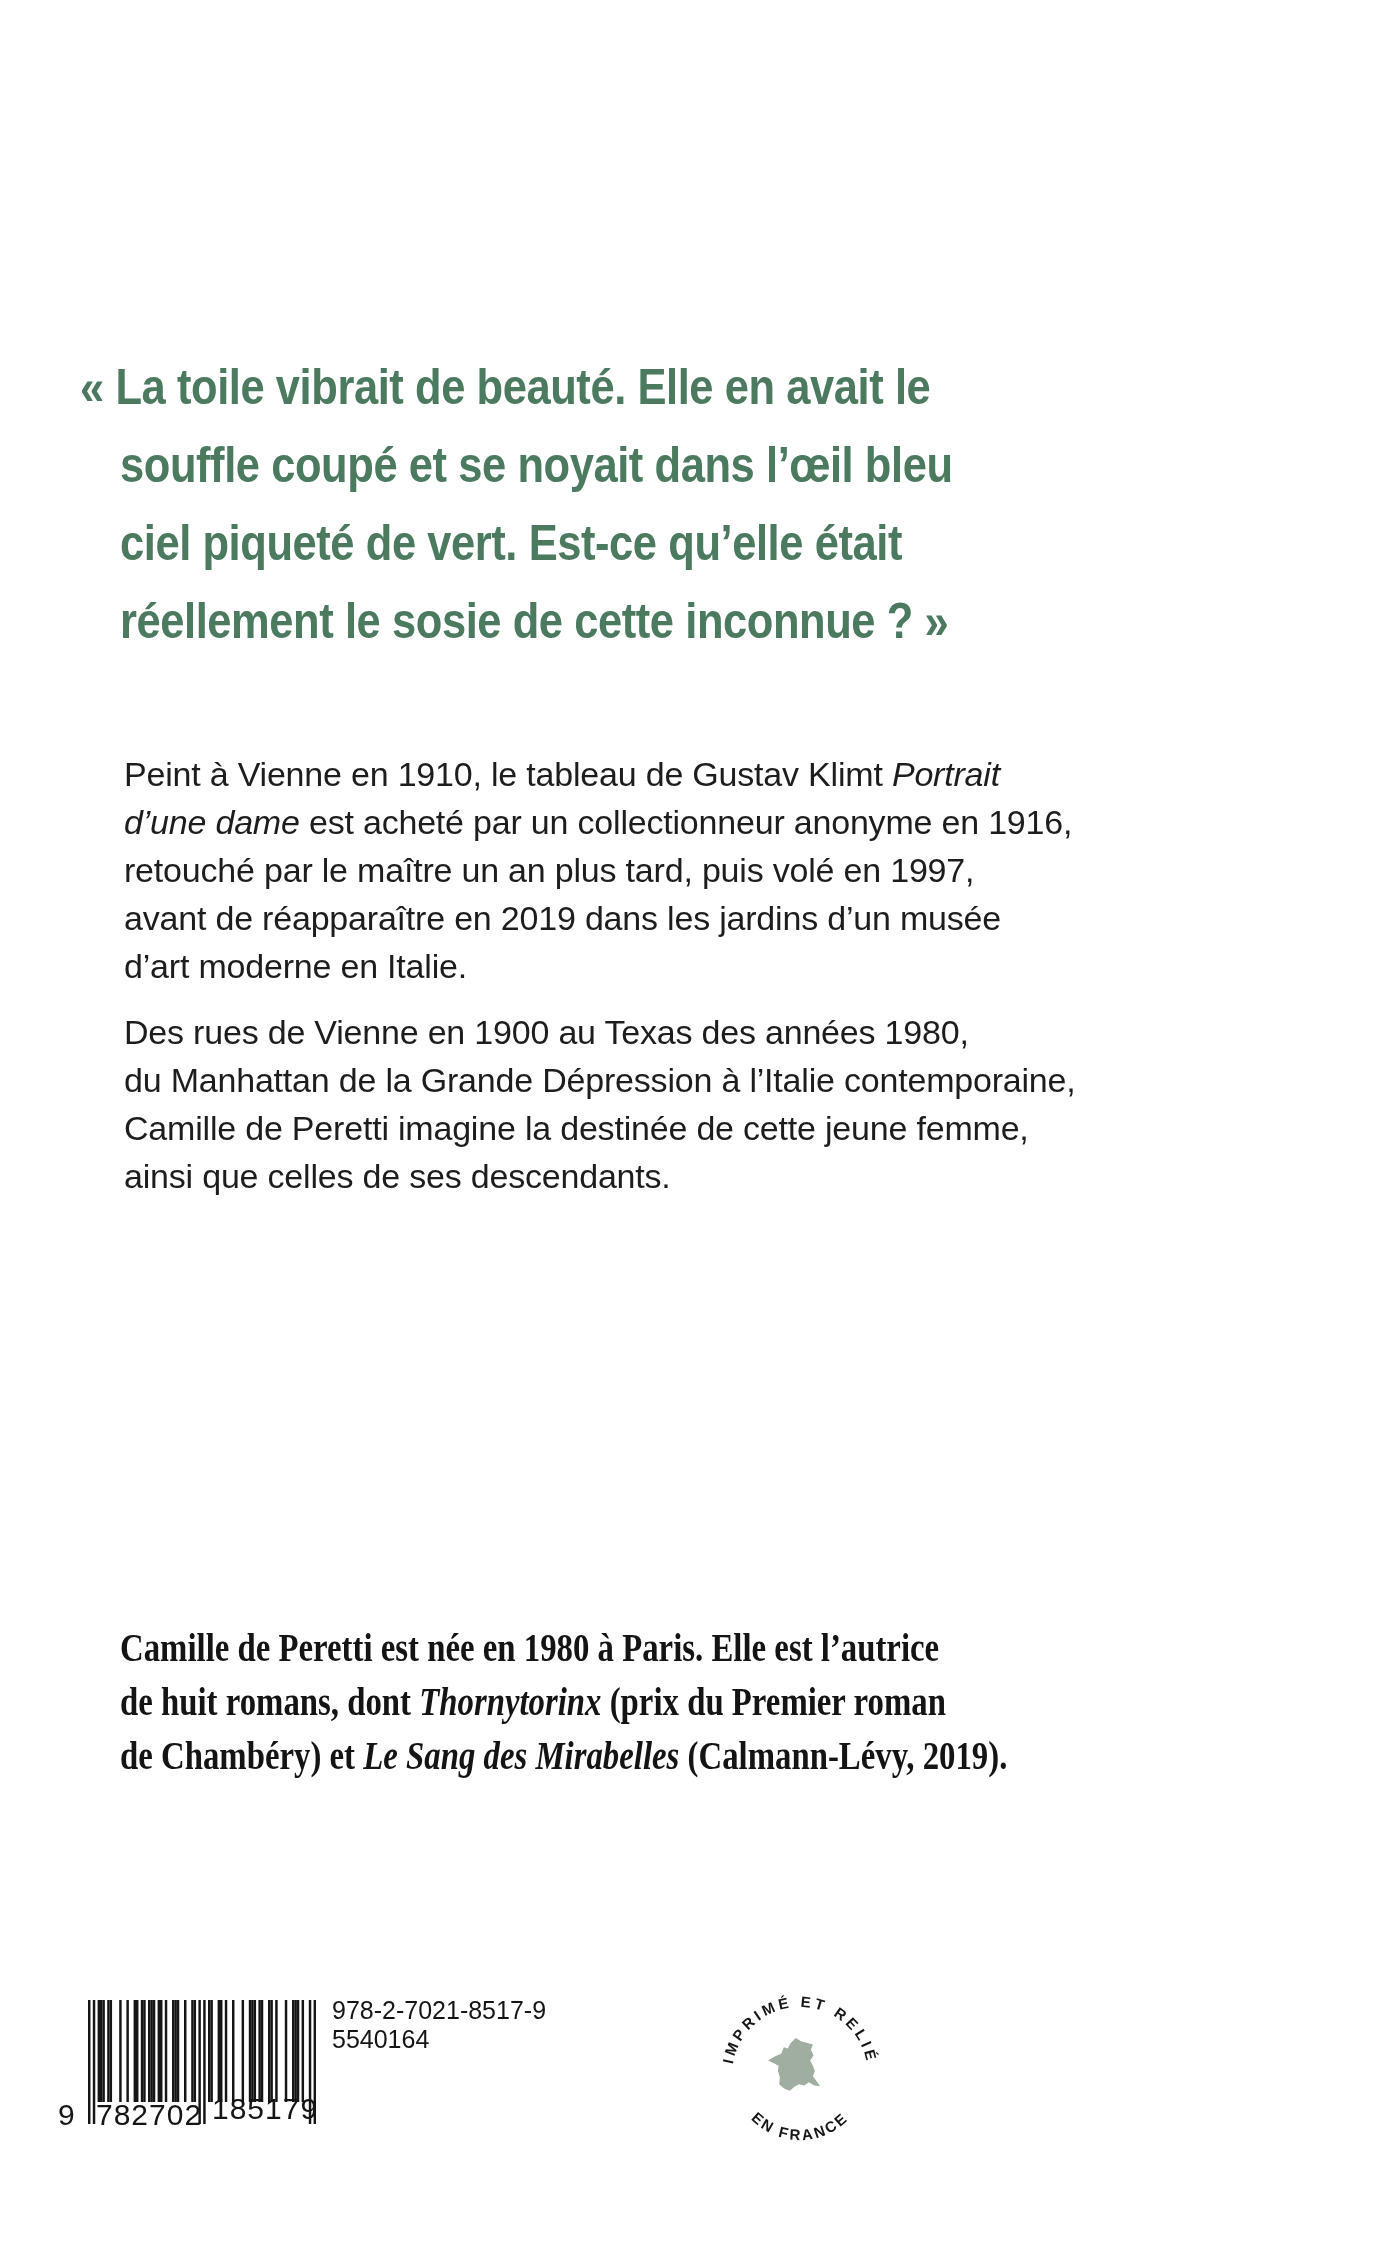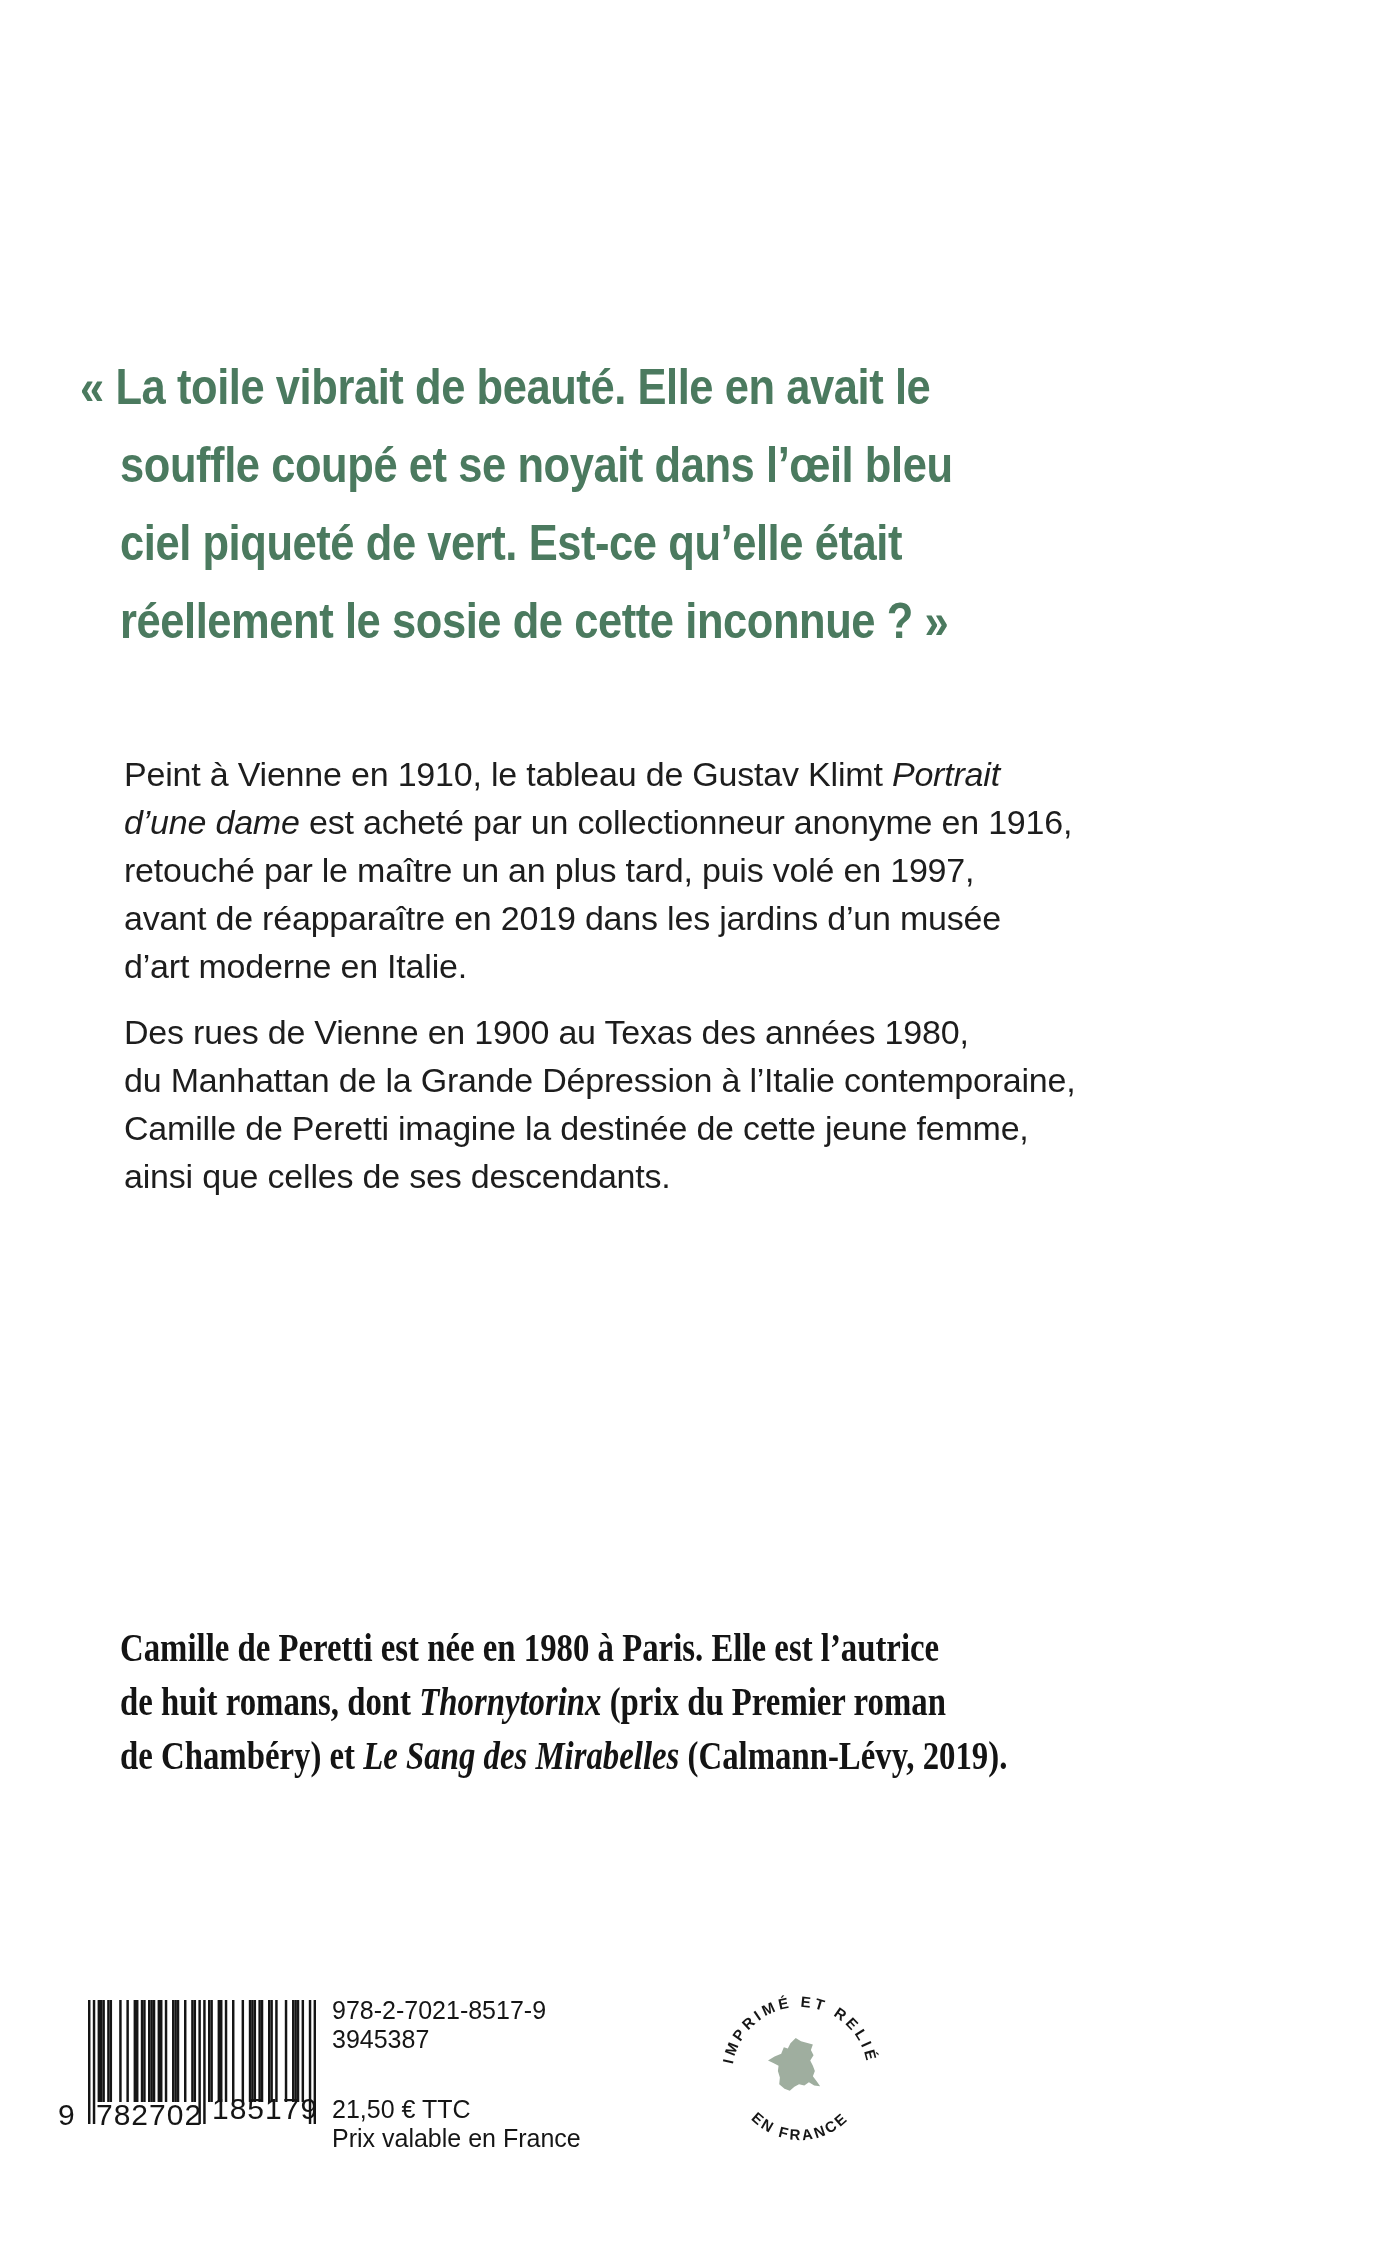--- a/index.html
+++ b/index.html
@@ -134,25 +134,21 @@
         <rect x="220.80" y="0" width="2.46" height="124" fill="#151515"></rect>
         <rect x="225.60" y="0" width="2.46" height="124" fill="#151515"></rect>
       </svg>
     <span class="bc-digit bc-9">9</span>
     <span class="bc-digit bc-left">782702</span>
     <span class="bc-digit bc-right">185179</span>
   </div>
 
   <div class="isbn-block">
     <div>978-2-7021-8517-9</div>
-    <div>3945387</div>
-    <div class="isbn-price">
-      <div>21,50 € TTC</div>
-      <div>Prix valable en France</div>
-    </div>
+    <div>5540164</div>
   </div>
 
   <div class="stamp">
     <svg width="172" height="172" viewBox="0 0 172 172" xmlns="http://www.w3.org/2000/svg">
       <defs>
         <path id="arcTop" d="M 21.1 109.3 A 68 68 0 1 1 150.9 109.3" fill="none"></path>
         <path id="arcBot" d="M 37.9 134.1 A 68 68 0 0 0 134.1 134.1" fill="none"></path>
       </defs>
       <g>
         <path fill="#9fae9f" transform="translate(54,52) scale(0.66)" d="M 42,0 L 50,5 L 68,10 L 65,18 L 69,26 L 64,34 L 68,42 L 71,50 L 68,58 L 74,66 L 79,73

